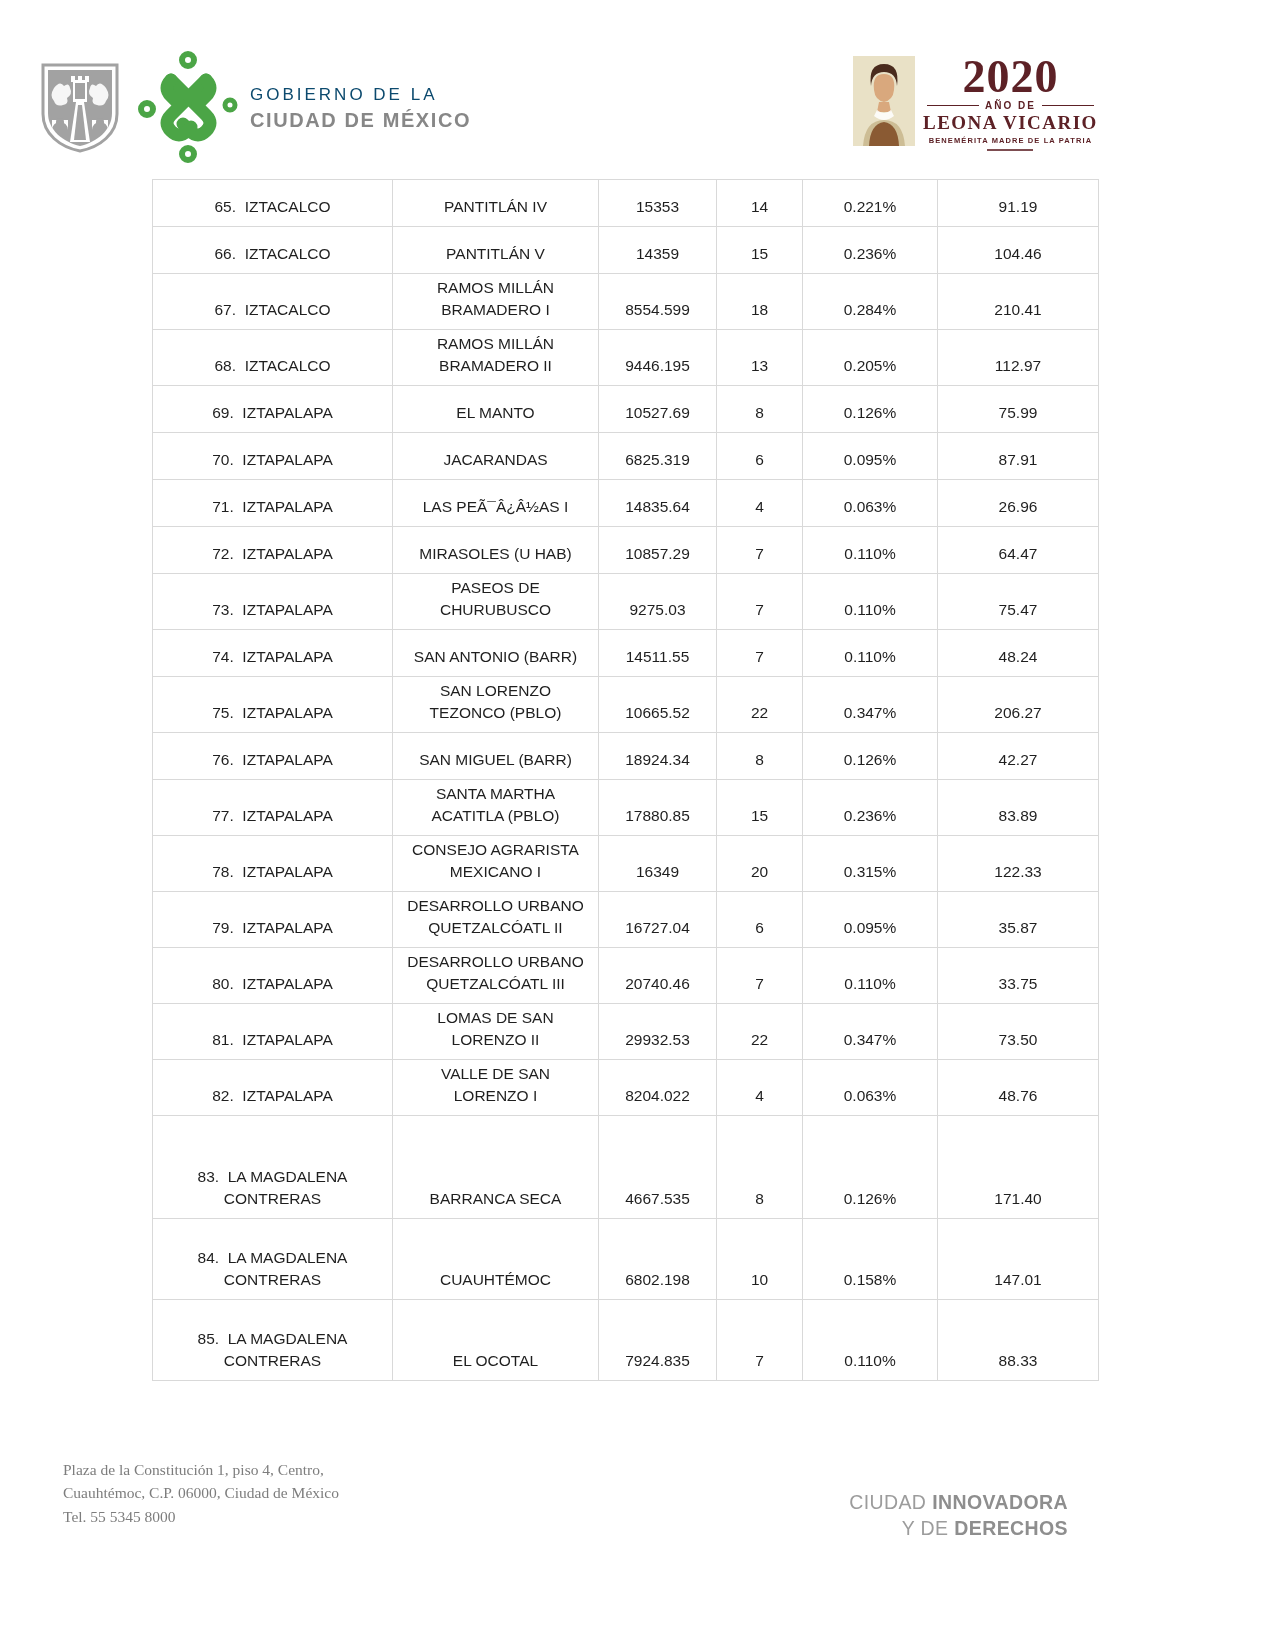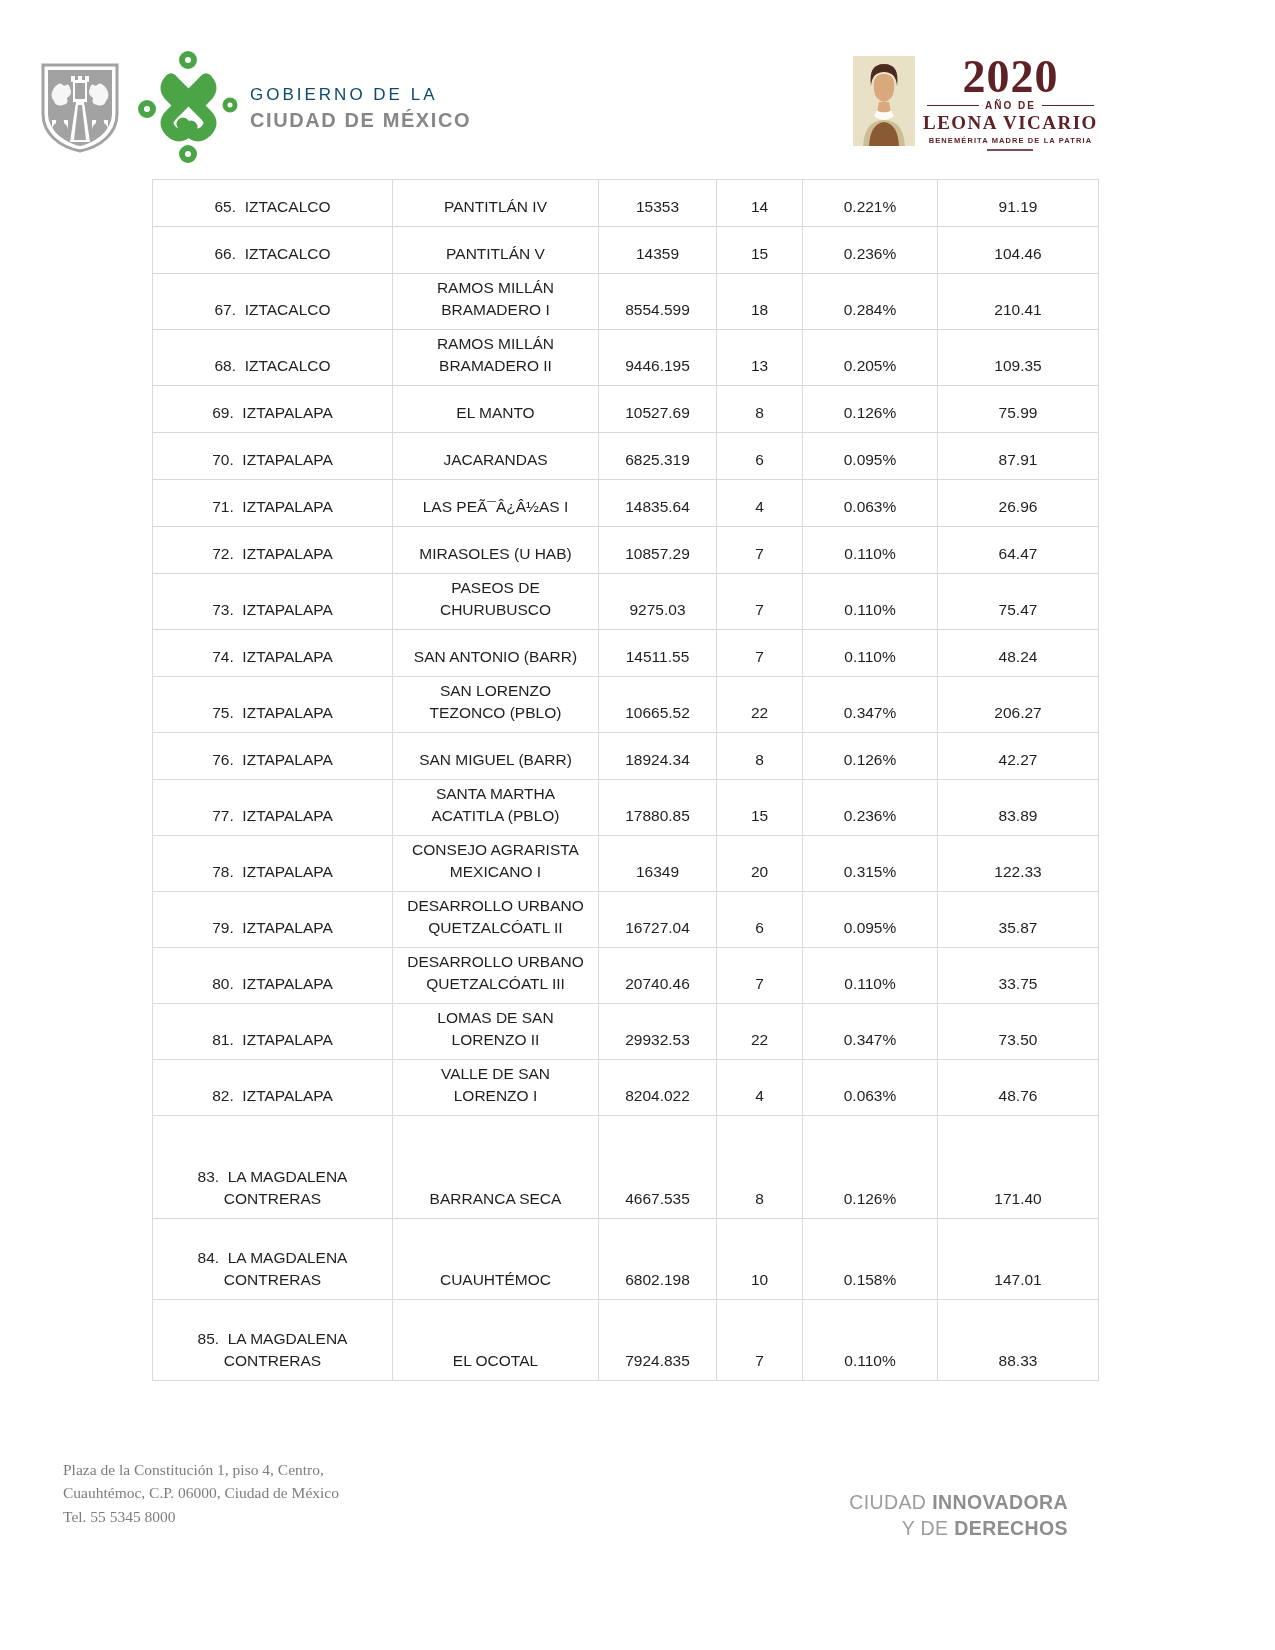--- a/index.html
+++ b/index.html
@@ -163,21 +163,21 @@
           <td>0.284%</td>
           <td>210.41</td>
         </tr>
         <tr style="height: 47px;">
           <td><span>68.</span>&nbsp; <span>IZTACALCO</span></td>
           <td>RAMOS MILLÁN
 BRAMADERO II</td>
           <td>9446.195</td>
           <td>13</td>
           <td>0.205%</td>
-          <td>109.35</td>
+          <td>112.97</td>
         </tr>
         <tr style="height: 47px;">
           <td><span>69.</span>&nbsp; <span>IZTAPALAPA</span></td>
           <td>EL MANTO</td>
           <td>10527.69</td>
           <td>8</td>
           <td>0.126%</td>
           <td>75.99</td>
         </tr>
         <tr style="height: 47px;">

